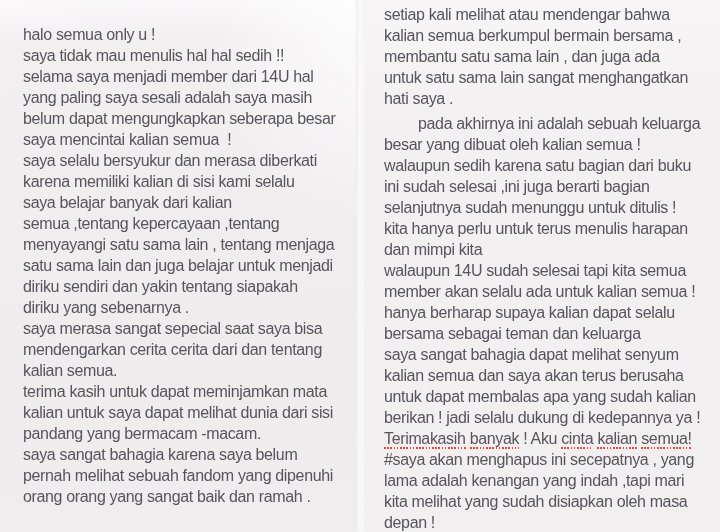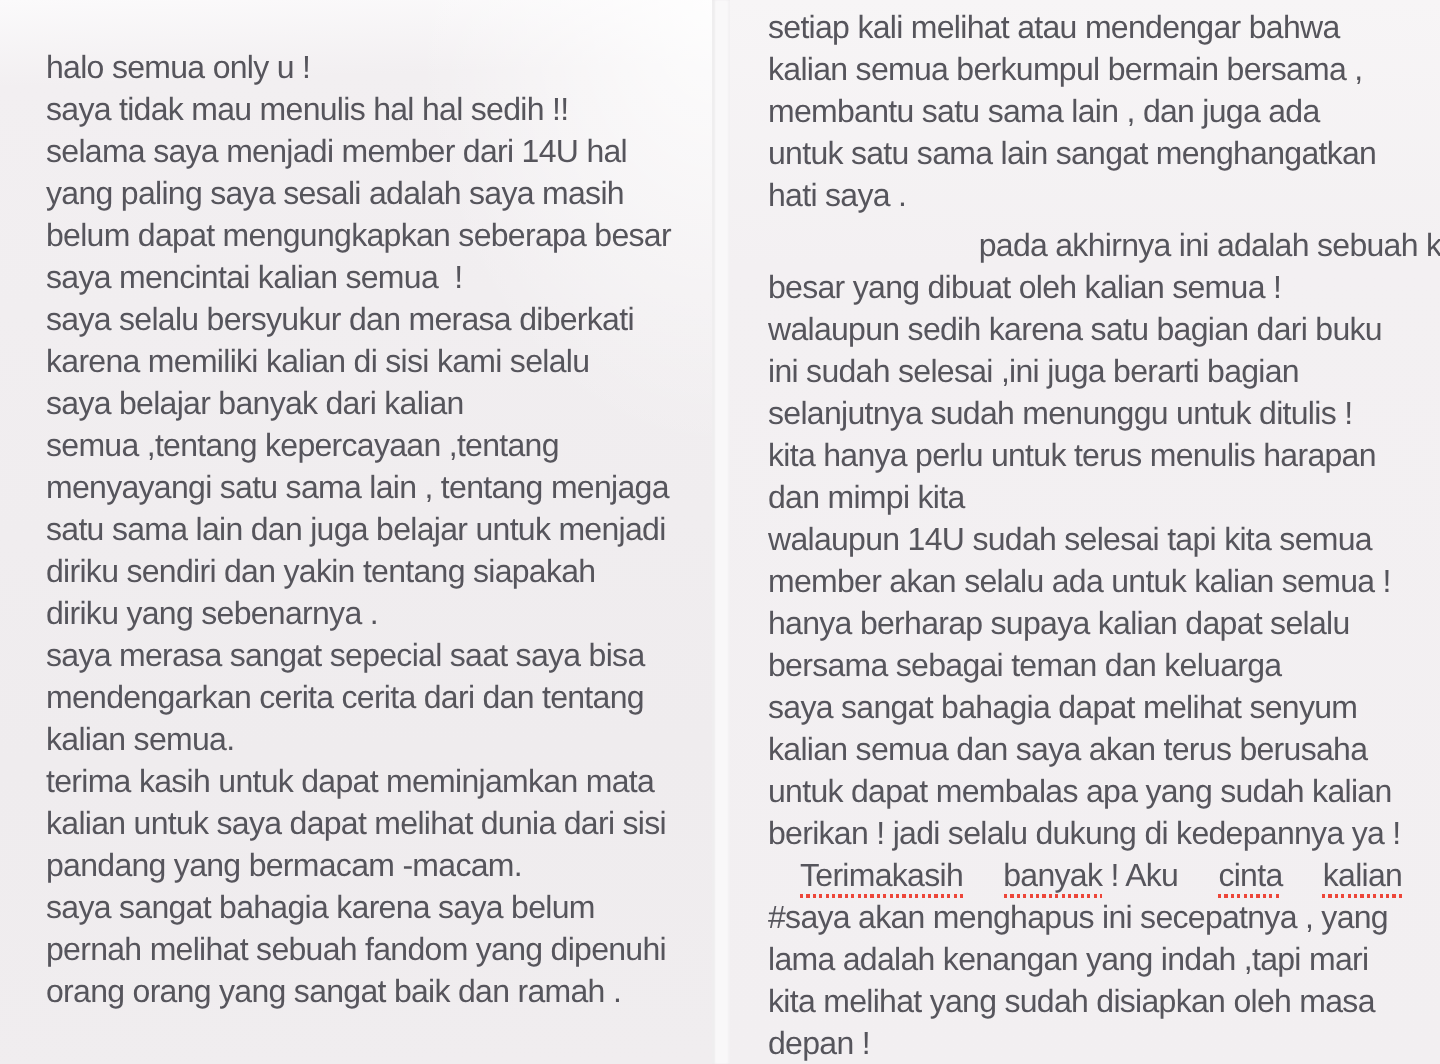--- a/index.html
+++ b/index.html
@@ -48,21 +48,20 @@
   #left-col  { left: 23px;  top: 24px; }
   #right-col { left: 384px; top: 4px;  }
   .line { height: 21px; }
   .pgap { margin-top: 4px; text-align: right; }
   .misspelled {
     background-image: repeating-linear-gradient(to right, #ed4639 0, #ed4639 1.6px, transparent 1.6px, transparent 3.2px);
     background-repeat: no-repeat;
     background-size: 100% 2px;
     background-position: 0 100%;
     padding-bottom: 2px;
-    margin-left: 16px;
   }
 </style>
 </head>
 <body>
 
 <div class="canvas">
   <div class="panel-left"></div>
   <div class="seam"></div>
   <div class="panel-right"></div>
 

